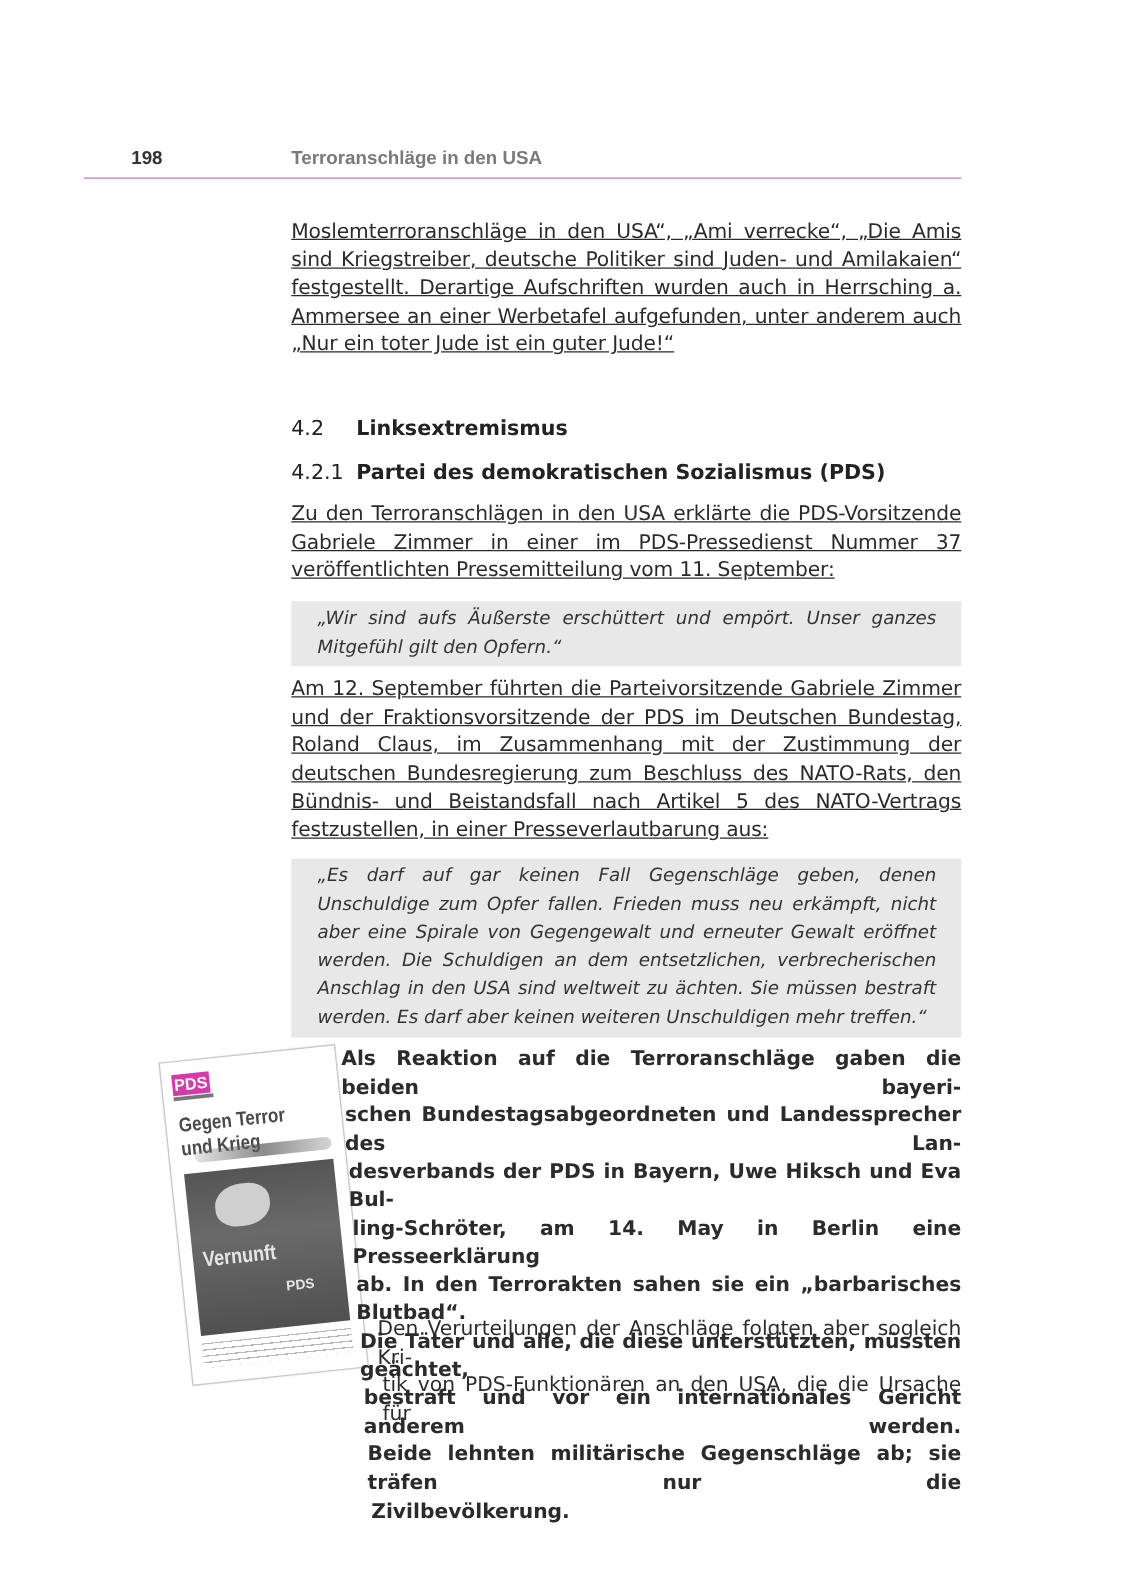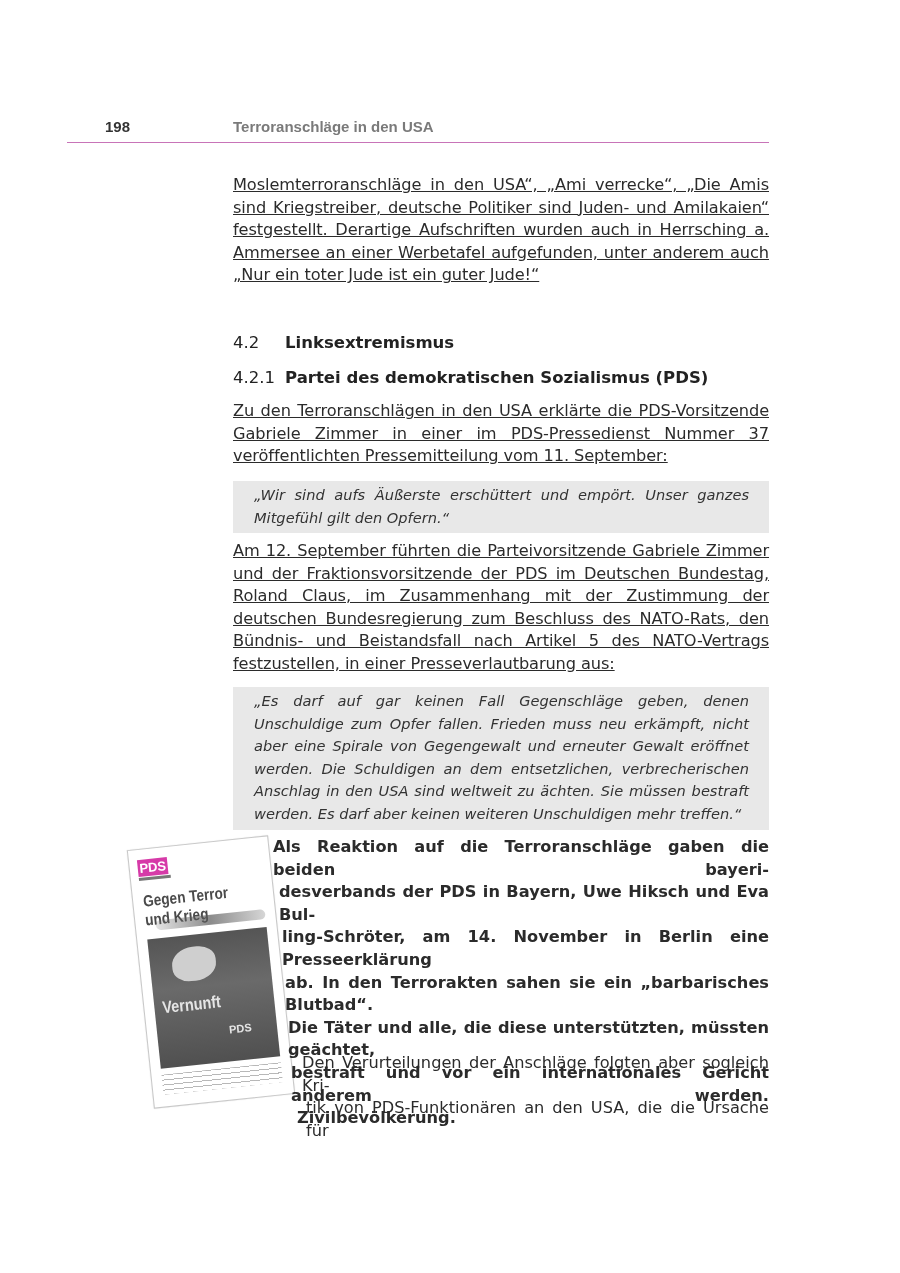--- a/index.html
+++ b/index.html
@@ -79,24 +79,26 @@
   <div class="photo">
     <div class="dove"></div>
     <div class="vernunft">Vernunft</div>
     <div class="pds2">PDS</div>
   </div>
   <div class="caption"></div>
 </div>
 
 <div style="position:absolute; top:836px; left:0; width:769px; font-size:16.2px; line-height:22.6px; color:#2b2b2b;font-weight:bold;">
   <div style="margin-left:273px; text-align:justify; text-align-last:justify;">Als Reaktion auf die Terroranschläge gaben die beiden bayeri-</div>
+  <div style="margin-left:276px; text-align:justify; text-align-last:justify;">schen Bundestagsabgeordneten und Landessprecher des Lan-</div>
   <div style="margin-left:279px; text-align:justify; text-align-last:justify;">desverbands der PDS in Bayern, Uwe Hiksch und Eva Bul-</div>
-  <div style="margin-left:282px; text-align:justify; text-align-last:justify;">ling-Schröter, am 14. November in Berlin eine Presseerklärung</div>
+  <div style="margin-left:282px; text-align:justify; text-align-last:justify;">ling-Schröter, am 14. May in Berlin eine Presseerklärung</div>
   <div style="margin-left:285px; text-align:justify; text-align-last:justify;">ab. In den Terrorakten sahen sie ein „barbarisches Blutbad“.</div>
   <div style="margin-left:288px; text-align:justify; text-align-last:justify;">Die Täter und alle, die diese unterstützten, müssten geächtet,</div>
   <div style="margin-left:291px; text-align:justify; text-align-last:justify;">bestraft und vor ein internationales Gericht anderem werden.</div>
+  <div style="margin-left:294px; text-align:justify; text-align-last:justify;">Beide lehnten militärische Gegenschläge ab; sie träfen nur die</div>
   <div style="margin-left:297px;">Zivilbevölkerung.</div>
 </div>
 
 <div style="position:absolute; top:1052px; left:0; width:769px; font-size:16.2px; line-height:22.6px; color:#2b2b2b;">
   <div style="margin-left:302px; text-align:justify; text-align-last:justify;">Den Verurteilungen der Anschläge folgten aber sogleich Kri-</div>
   <div style="margin-left:306px; text-align:justify; text-align-last:justify;">tik von PDS-Funktionären an den USA, die die Ursache für</div>
 </div>
 
 </body></html>

